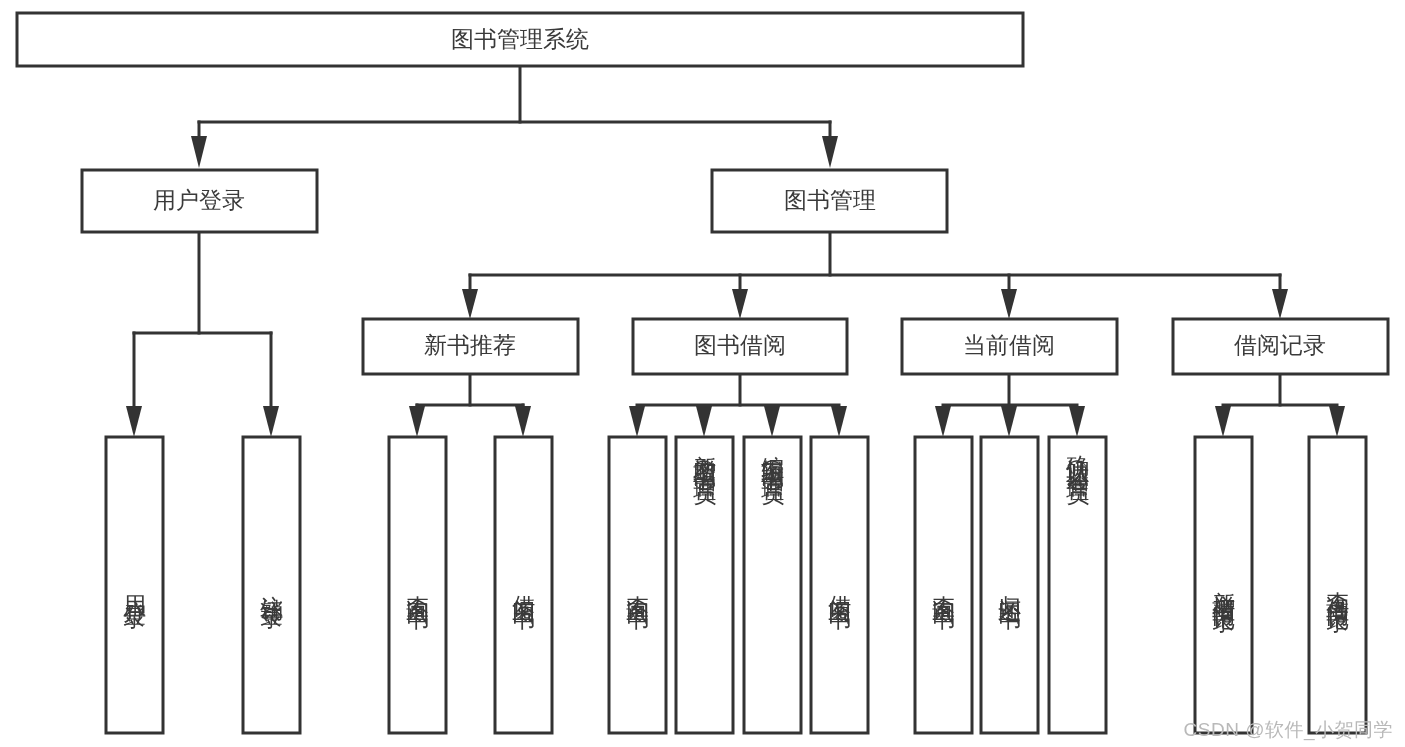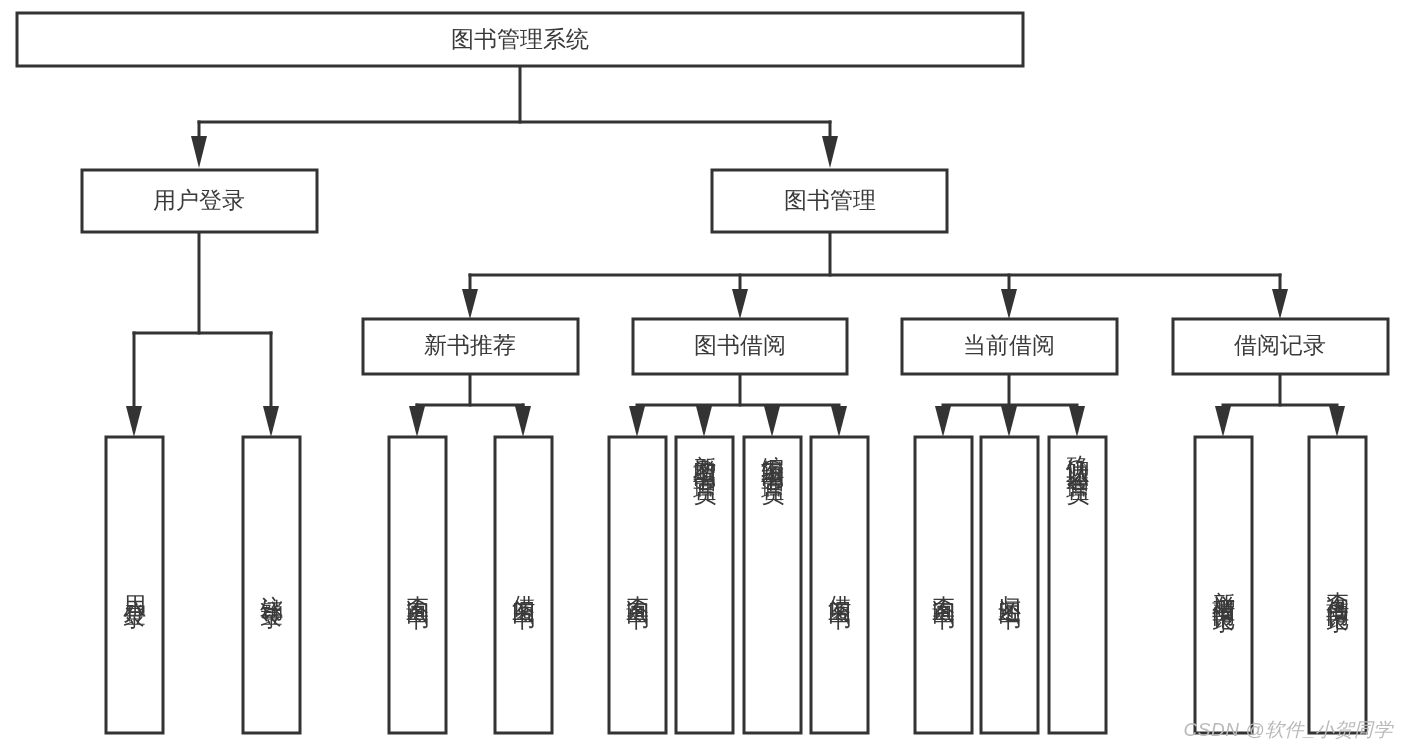--- a/index.html
+++ b/index.html
@@ -64,21 +64,20 @@
   #watermark {
     position: absolute;
     right: 12px;
     bottom: 4px;
     font-family: "Liberation Sans", "DejaVu Sans", sans-serif;
     font-size: 19px;
     color: #b9b9b9;
     letter-spacing: 0.5px;
     white-space: nowrap;
     pointer-events: none;
-    font-style: italic;
   }
 </style>
 </head>
 <body>
 
 <div id="page">
 
   <svg id="diagram-svg" viewBox="0 0 1405 747">
     <defs></defs>
 

